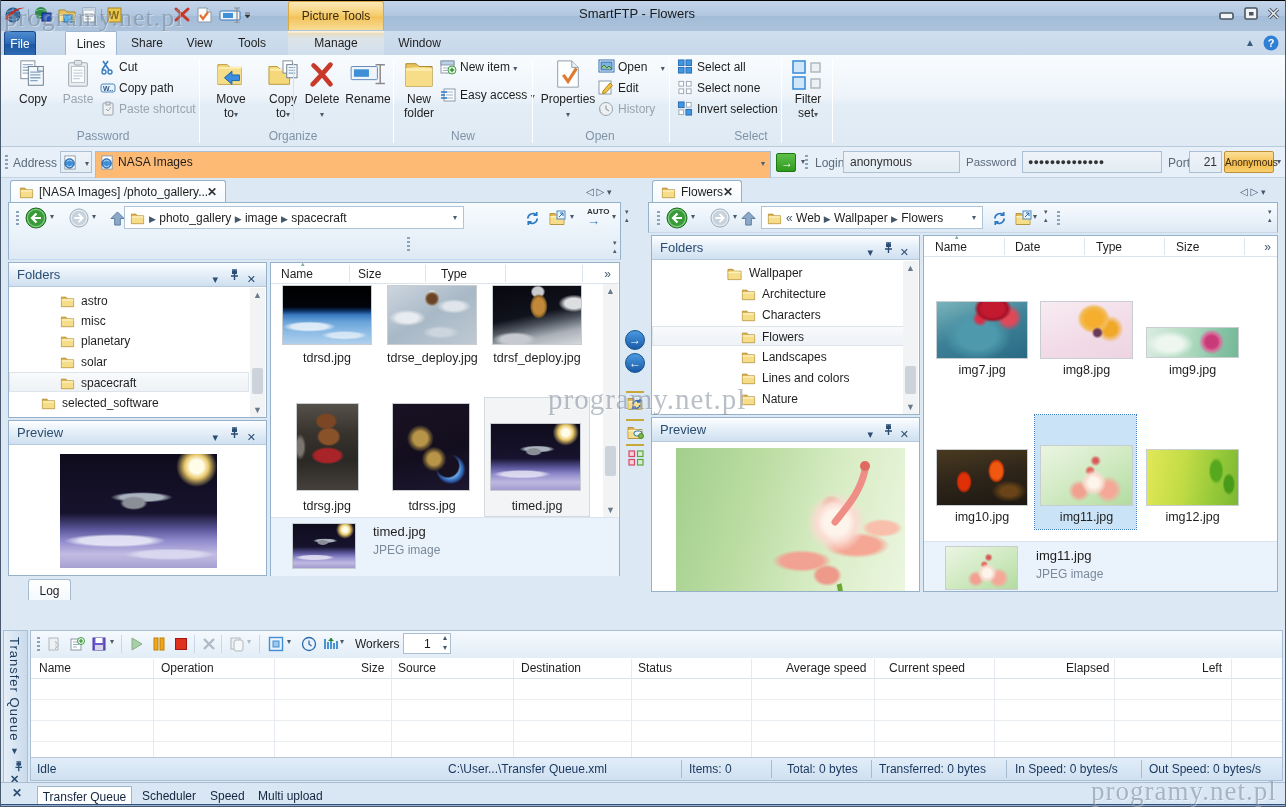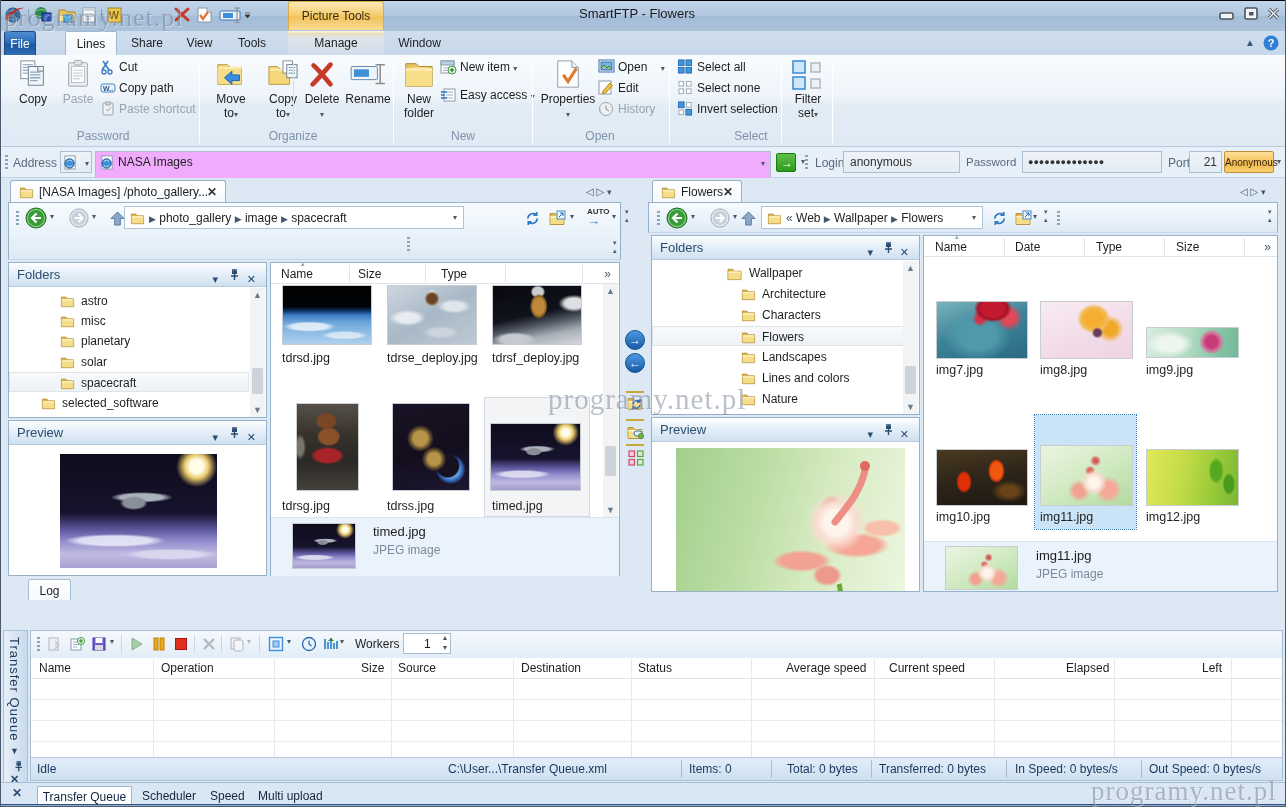--- a/index.html
+++ b/index.html
@@ -19,37 +19,37 @@
 
 #ribbon{left:0;top:55px;width:1286px;height:92px;background:linear-gradient(#f9fcfe 0%,#eef4fa 45%,#e3edf6 55%,#dfeaf4 100%);border-bottom:1px solid #b9cada}
 .rgsep{position:absolute;top:4px;height:84px;width:1px;background:#c9d8e6;border-right:1px solid #fff}
 .rglab{position:absolute;top:74px;height:14px;font-size:12px;color:#7f93a8;text-align:center}
 .rbig{position:absolute;top:4px;text-align:center;font-size:12px;color:#1e1e1e;line-height:14px}
 .rsm{position:absolute;font-size:12px;color:#1e1e1e;height:17px;line-height:17px}
 .gray{color:#9aa4ae}
 .dd{color:#4a5a6a;font-size:8px}
 
 #addrrow{left:0;top:147px;width:1286px;height:31px;background:#e7f0f9;border-bottom:1px solid #c2d3e3}
-.abox{position:absolute;top:4px;height:36px;background:#f0abfc;border:1px solid #a9bed2}
+.abox{position:absolute;top:4px;height:36px;background:#fdba74;border:1px solid #a9bed2}
 .gbox{position:absolute;top:4px;height:22px;background:linear-gradient(#eef3f8,#e4ecf4);border:1px solid #aabfd3;color:#444}
 .albl{position:absolute;top:9px;color:#5a6a7a}
 
 .ptab{position:absolute;top:180px;height:23px;background:linear-gradient(#fff,#f4f9fd);border:1px solid #96b1ca;border-bottom:none;border-radius:3px 3px 0 0;font-size:12px;line-height:22px}
 .ptoolbar{position:absolute;top:202px;height:31px;background:linear-gradient(#f7fbfe,#e4eef8 80%,#dce8f4);border:1px solid #96b1ca;border-bottom:1px solid #c8d8e8}
 .bcrumb{position:absolute;top:3px;height:23px;background:#fff;border:1px solid #b0c4d8;font-size:12px;line-height:22px}
 .search{position:absolute;height:23px;background:#fff;border:1px solid #b0c4d8;color:#8a97a5;font-size:12px;line-height:22px}
 .pane{position:absolute;background:#fff;border:1px solid #96b1ca}
 .panehdr{position:absolute;left:0;top:0;right:0;height:24px;background:linear-gradient(#fdfeff,#e8f1f9 40%,#cfe0f0);border-bottom:1px solid #b7cadd;color:#2a4d71;font-size:13px;line-height:23px}
 .hbtn{position:absolute;top:5px;color:#2a4d71;font-size:11px}
 .trow{position:absolute;left:1px;height:20px;line-height:20px;font-size:12px;color:#1e1e1e;white-space:nowrap}
 .flist{position:absolute;background:#fff;border:1px solid #96b1ca}
 .colhdr{position:absolute;left:0;top:0;height:21px;background:#fff;border-bottom:1px solid #dce3ea;color:#1e1e1e;font-size:12px}
 .colsep{position:absolute;top:2px;height:17px;width:1px;background:#dde4eb}
 .thumb{position:absolute;border:1px solid #c8cdd2}
-.tlabel{position:absolute;font-size:12.5px;color:#1e1e1e;white-space:nowrap}
+.tlabel{position:absolute;font-size:12.5px;color:#1e1e1e;text-align:center;white-space:nowrap}
 .details{position:absolute;background:#eaf2fb;border-top:1px solid #d8e4f0}
 .statusbar{position:absolute;background:#fff;border:1px solid #96b1ca;border-top:none;font-size:12px;color:#1e1e1e}
 .vsb{position:absolute;width:15px;background:#f2f3f5}
 .vsb .arr{position:absolute;left:0;width:15px;height:14px;color:#6a7a8a;font-size:9px;text-align:center;line-height:14px}
 .vsb .thm{position:absolute;left:2px;width:11px;background:#cdd3da;border-radius:2px}
 
 #tq-strip{left:3px;top:630px;width:25px;height:158px;background:linear-gradient(90deg,#e6eff8,#c9daec);border:1px solid #a8bfd5}
 #tq-strip .vt{position:absolute;left:3px;top:6px;writing-mode:vertical-lr;font-size:13px;color:#1b3a5c;letter-spacing:1px}
 .tq-colhdr{position:absolute;font-size:12px;color:#1e1e1e;top:0;line-height:20px}
 .tq-stat{position:absolute;top:4px;font-size:12px;color:#17365c;white-space:nowrap}

